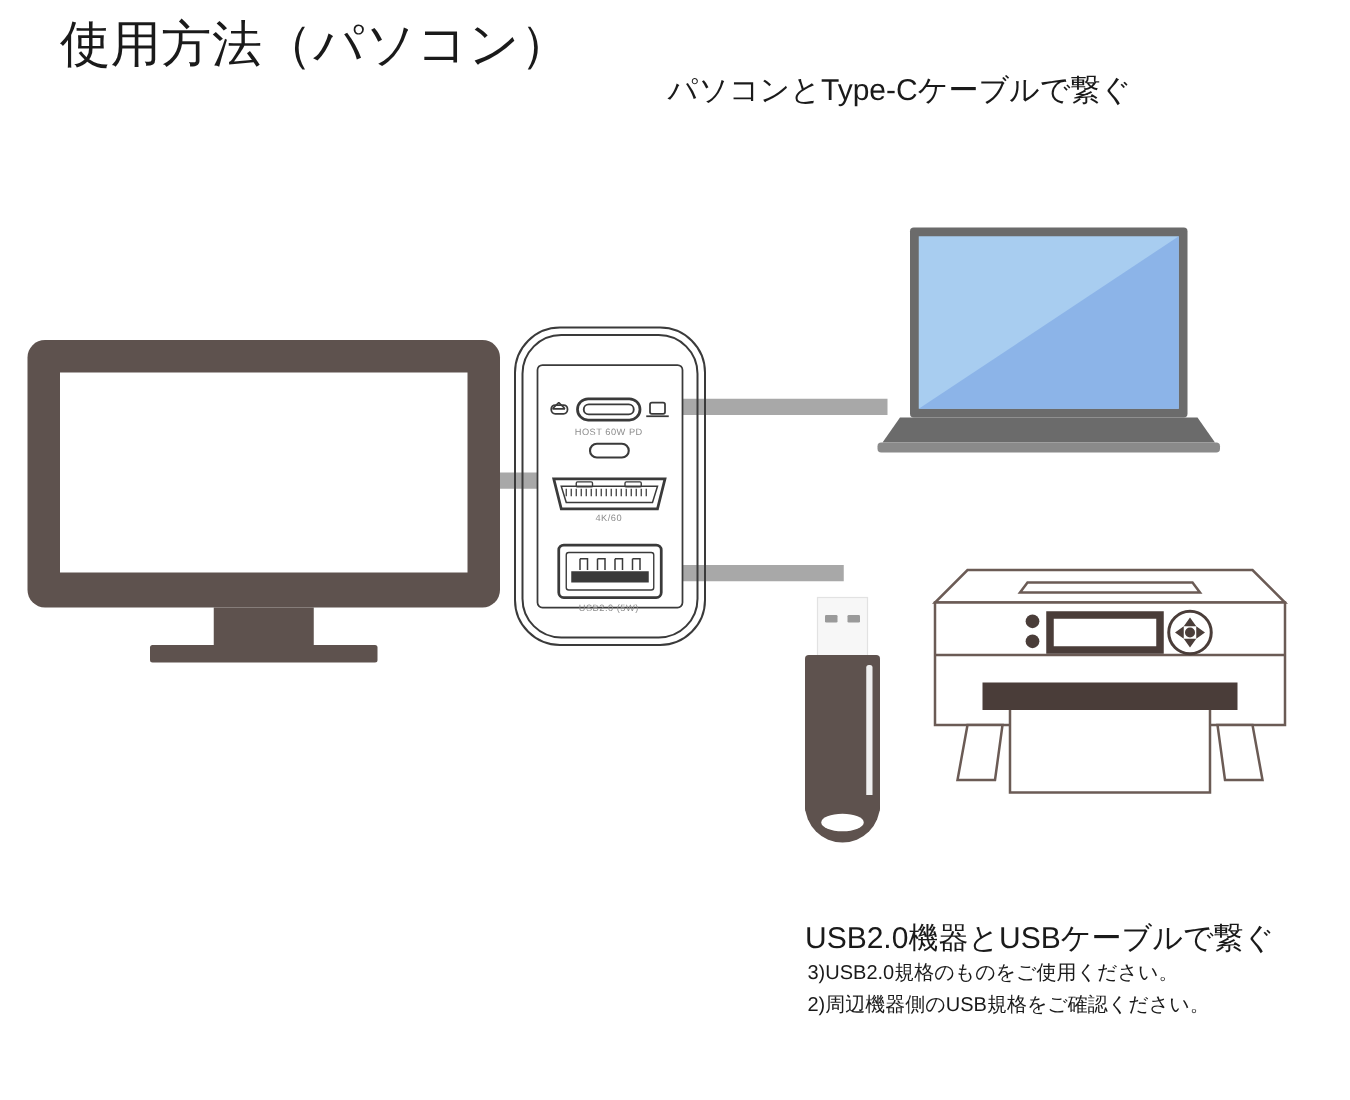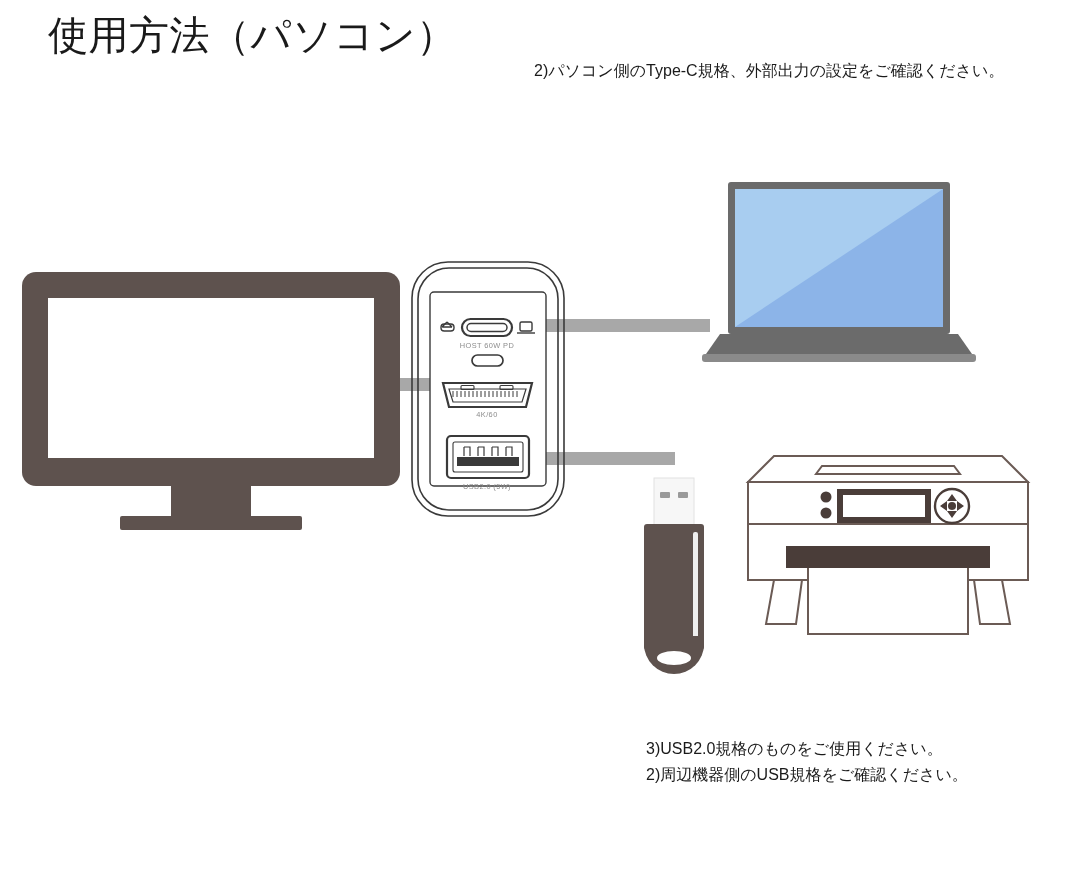--- a/index.html
+++ b/index.html
@@ -185,22 +185,23 @@
         <g>
           <circle cx="208" cy="54" r="17" fill="#ffffff" stroke="#4a3d39" stroke-width="2.4"></circle>
           <path d="M208,42 l5,7 h-10 Z M208,66 l5,-7 h-10 Z M196,54 l7,-5 v10 Z M220,54 l-7,-5 v10 Z" fill="#4a3d39"></path>
           <circle cx="208" cy="54" r="4" fill="#4a3d39"></circle>
         </g>
       </g>
     </svg>
   </div>
 
   <div class="block" id="blk-typec">
-    <div class="block-line">2)パソコン側のType-C規格、外部出力の設定をご確認ください。</div>
+    <div class="block-head">パソコンとType-Cケーブルで繋ぐ</div>
   </div>
 
 
   <div class="block" id="blk-usb">
+    <div class="block-head">USB2.0機器とUSBケーブルで繋ぐ</div>
     <div class="block-line">3)USB2.0規格のものをご使用ください。</div>
     <div class="block-line">2)周辺機器側のUSB規格をご確認ください。</div>
   </div>
 
 </div>
 
 </body></html>

